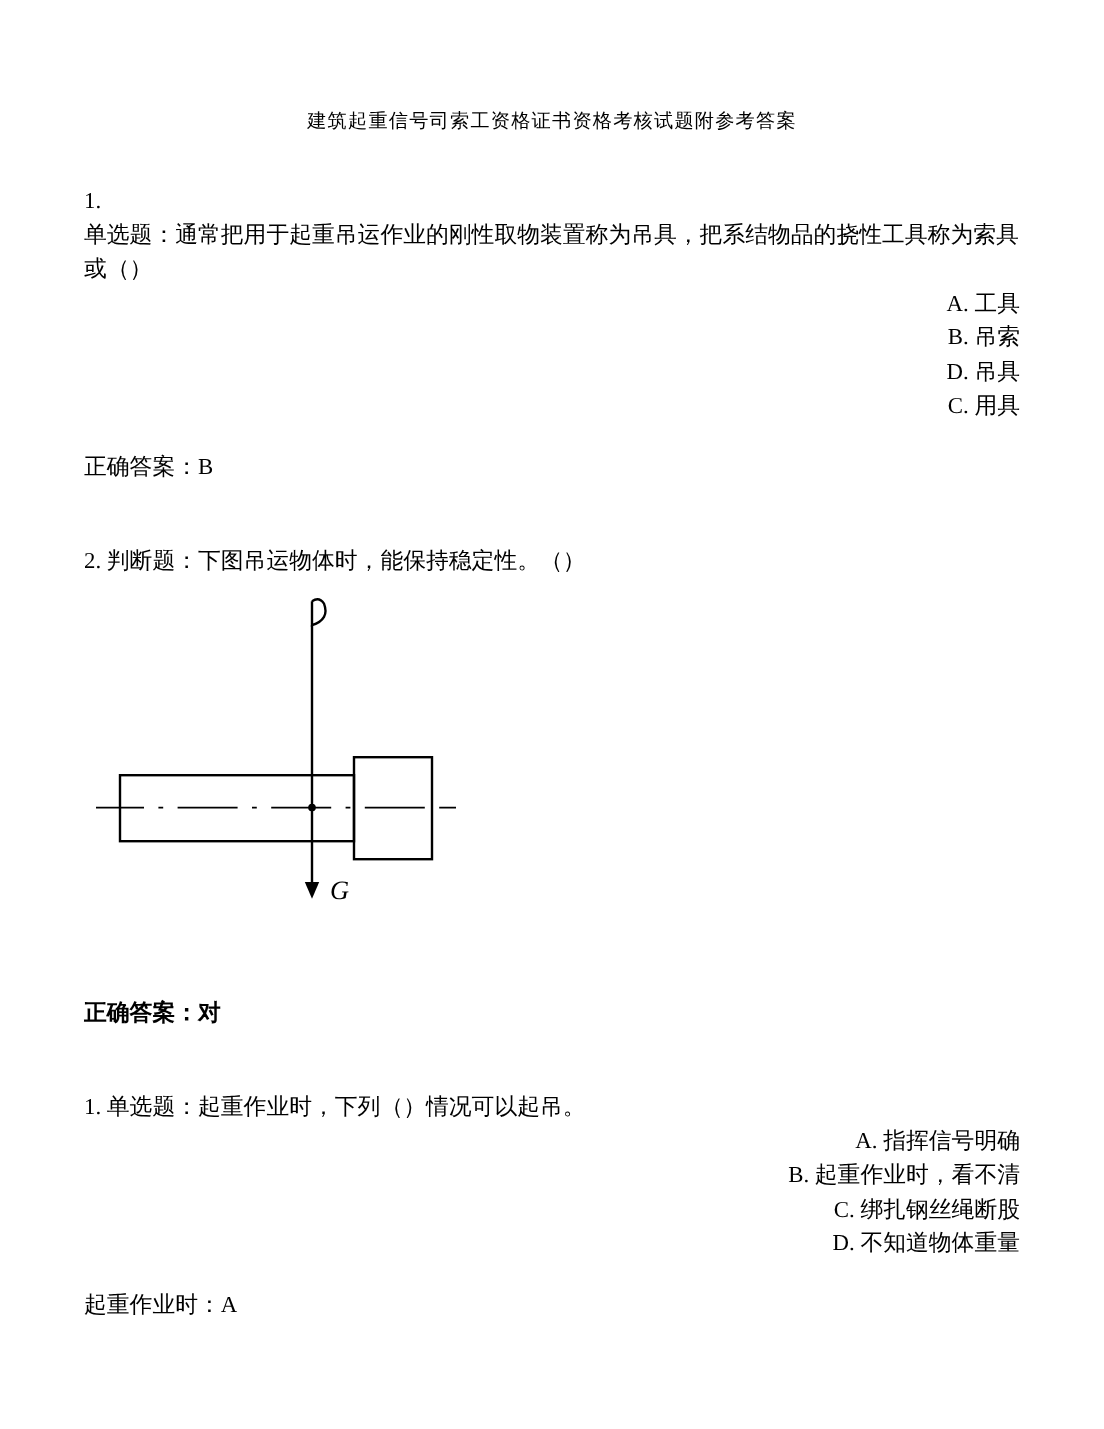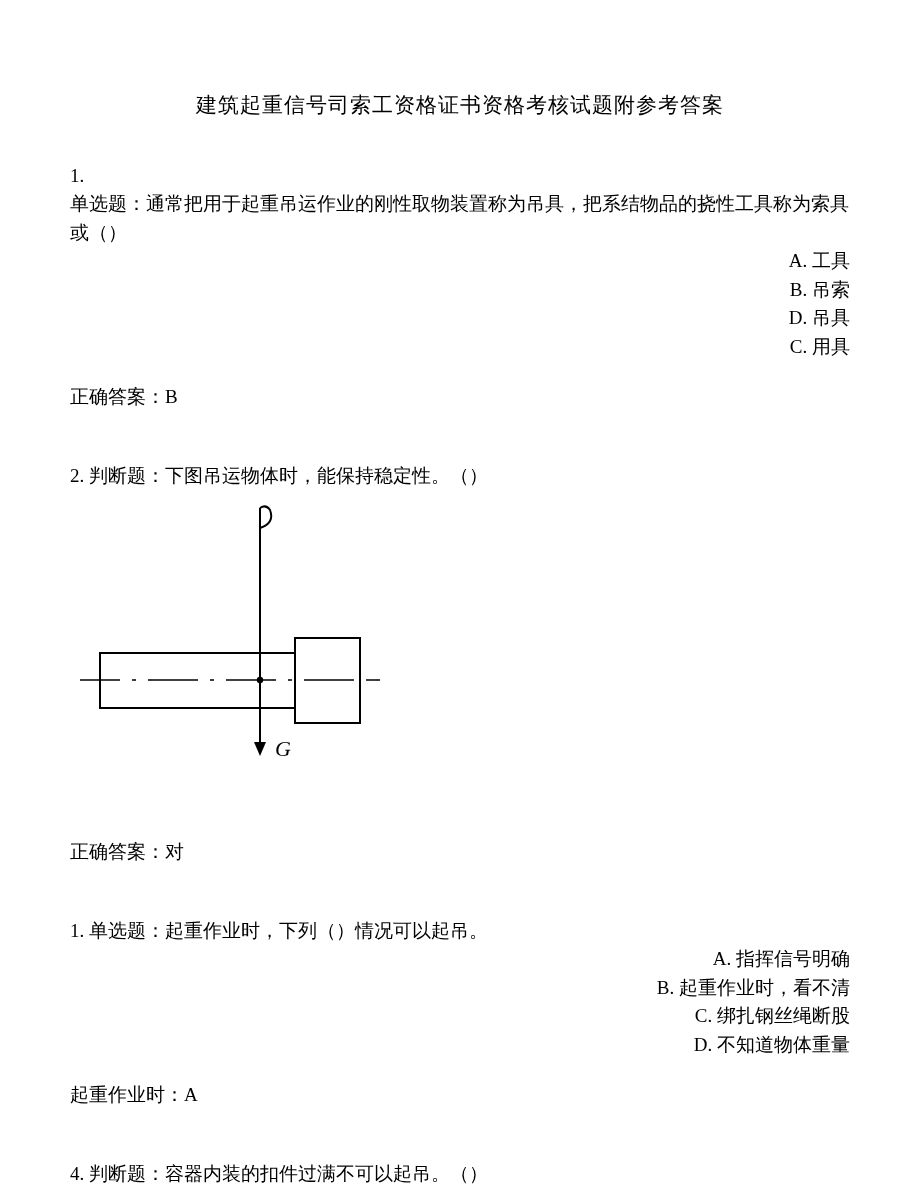--- a/index.html
+++ b/index.html
@@ -12,21 +12,21 @@
     box-sizing: border-box;
   }
   .page {
     padding: 90px 70px 60px 70px;
     color: #000;
     font-size: 19px;
     line-height: 1.5;
   }
   .title {
     text-align: center;
-    font-size: 21px;
+    font-size: 16px;
     margin-bottom: 40px;
     letter-spacing: 1px;
   }
   .q-block {
     margin-bottom: 50px;
   }
   .q-num {
     margin: 0;
   }
   .q-text {
@@ -89,29 +89,26 @@
           <line x1="156" y1="182" x2="206" y2="182"></line>
           <line x1="218" y1="182" x2="222" y2="182"></line>
           <line x1="234" y1="182" x2="284" y2="182"></line>
           <line x1="296" y1="182" x2="310" y2="182"></line>
         </g>
 
         <circle cx="190" cy="182" r="3.2" fill="#000"></circle>
       </svg>
     </div>
 
-    <p class="answer" style="margin-top:60px;">正确答案：对</p>
+    <p class="answer" style="margin-top:60px;font-weight:bold;">正确答案：对</p>
   </div>
 
   <div class="q-block">
     <p class="q-text">1.  单选题：起重作业时，下列（）情况可以起吊。</p>
     <p class="opt">A. 指挥信号明确</p>
     <p class="opt">B. 起重作业时，看不清</p>
     <p class="opt">C. 绑扎钢丝绳断股</p>
     <p class="opt">D. 不知道物体重量</p>
     <p class="answer">起重作业时：A</p>
   </div>
 
-  <div class="q-block">
-    <p class="q-text">4.  判断题：容器内装的扣件过满不可以起吊。（）</p>
-  </div>
 
 </div>
 
 </body></html>

